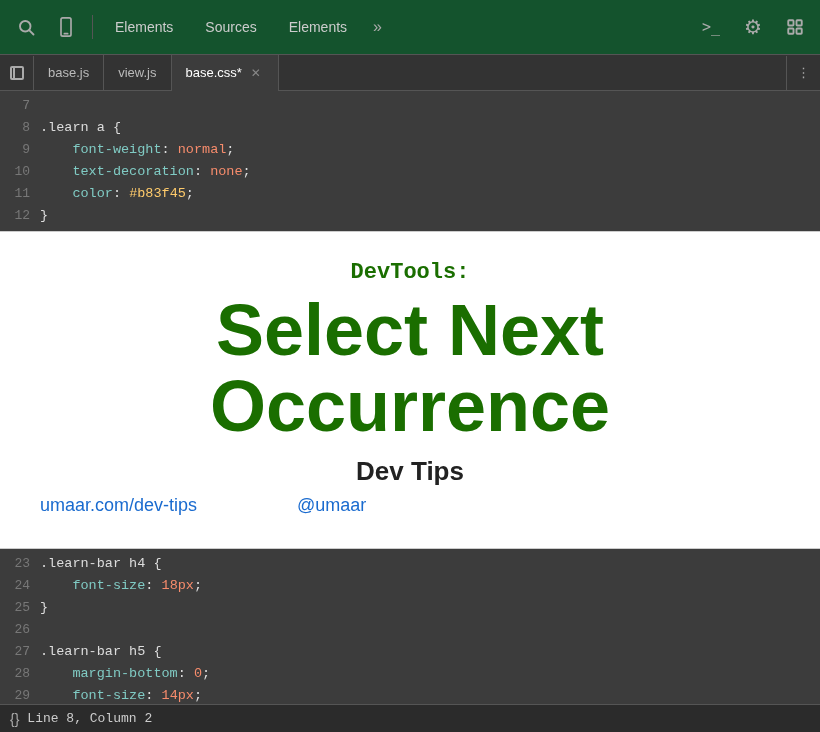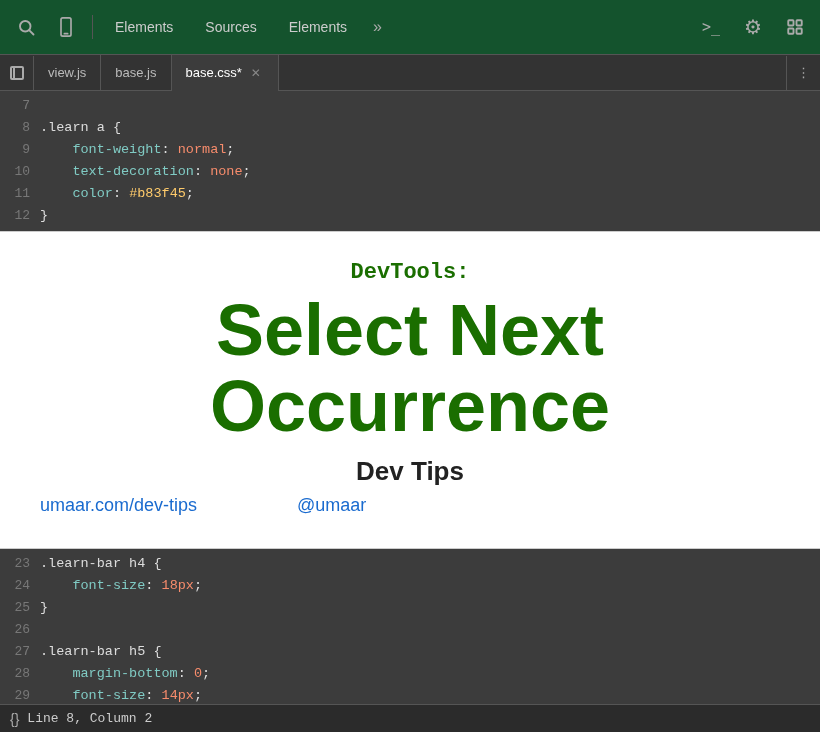--- a/index.html
+++ b/index.html
@@ -256,24 +256,24 @@
 </div>
 
 <div class="file-tabs">
   <div class="file-tab-icon">
     <svg width="14" height="14" viewBox="0 0 14 14" fill="none" stroke="#aaa" stroke-width="2">
       <rect x="1" y="1" width="12" height="12" rx="1"></rect>
       <line x1="4" y1="1" x2="4" y2="13"></line>
     </svg>
   </div>
   <div class="file-tab">
+    <span>base.js</span>
+  </div>
+  <div class="file-tab">
     <span>view.js</span>
-  </div>
-  <div class="file-tab">
-    <span>base.js</span>
   </div>
   <div class="file-tab active">
     <span>base.css*</span>
     <span class="close-btn">✕</span>
   </div>
   <div class="file-tabs-right">⋮</div>
 </div>
 
 <div class="code-area code-block">
   <div class="code-line">

